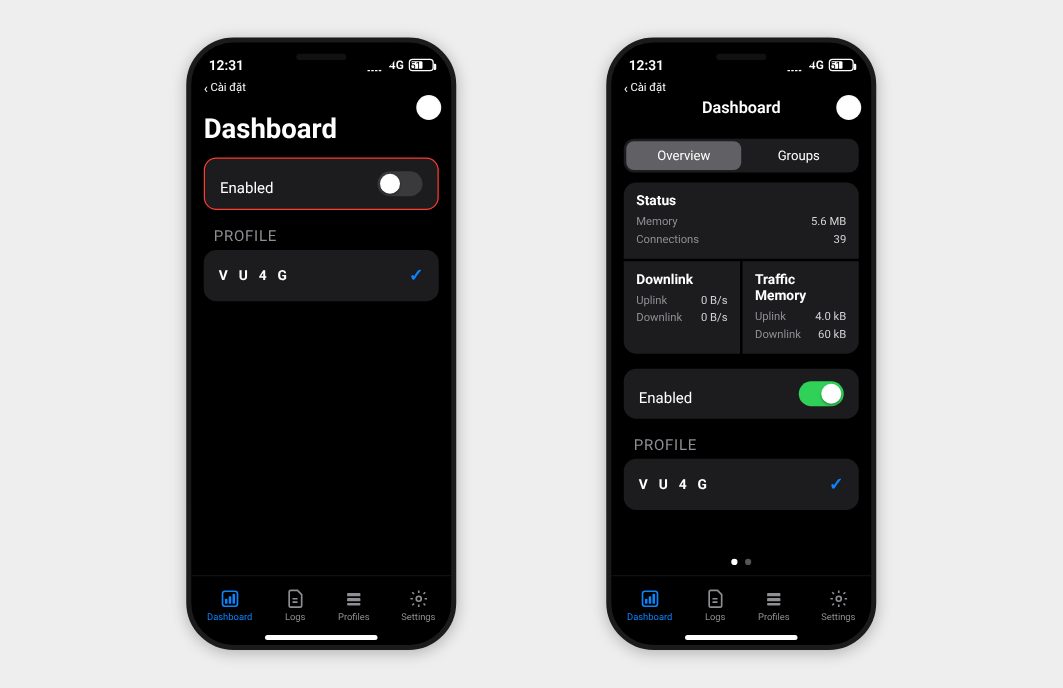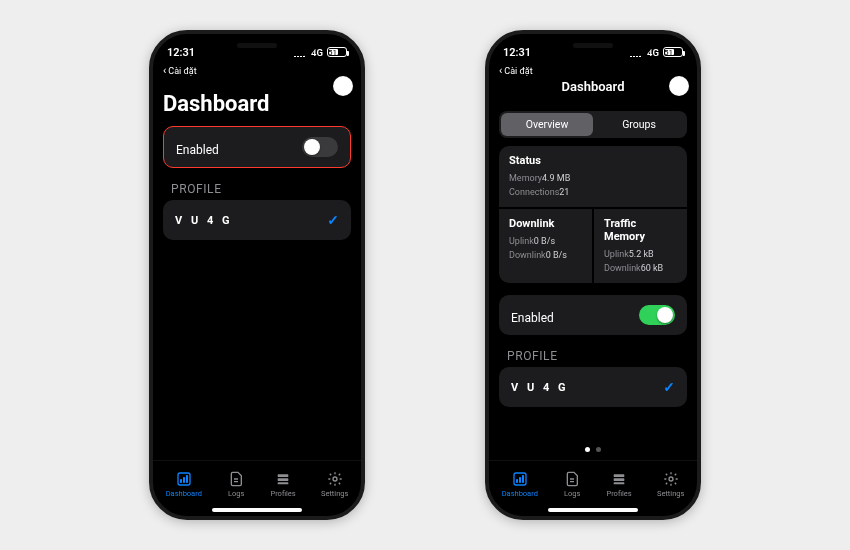--- a/index.html
+++ b/index.html
@@ -60,21 +60,21 @@
   .seg.sel{background:var(--seg-sel)}
   
   .grid{display:flex;gap:2px;margin-bottom:2px}
   .grid .cell{flex:1;background:var(--card);padding:8px 10px;border-radius:0}
   .grid:first-of-type .cell:first-child{border-top-left-radius:10px}
   .grid:first-of-type .cell:last-child{border-top-right-radius:10px}
   .grid:last-of-type .cell:first-child{border-bottom-left-radius:10px}
   .grid:last-of-type .cell:last-child{border-bottom-right-radius:10px}
   .stats-wrap{margin-bottom:10px}
   .cell .head{font-size:11px;font-weight:700;margin-bottom:5px}
-  .kv{display:flex;font-size:9px;color:var(--txt-dim);line-height:1.5}
+  .kv{display:flex;justify-content:space-between;font-size:9px;color:var(--txt-dim);line-height:1.5}
   .kv .v{color:#d1d1d6}
   
   .tabbar{height:56px;border-top:1px solid #111;display:flex;justify-content:space-around;align-items:center;padding-bottom:8px}
   .tab{display:flex;flex-direction:column;align-items:center;gap:2px;color:var(--txt-dim);font-size:7.5px}
   .tab.active{color:var(--blue)}
   .tab .ic{width:18px;height:16px;display:flex;align-items:center;justify-content:center}
   .tab svg{width:16px;height:16px;fill:currentColor}
   
   .home-ind{position:absolute;bottom:4px;left:50%;transform:translateX(-50%);width:90px;height:4px;background:#fff;border-radius:2px}
   
@@ -212,45 +212,45 @@
       <div class="seg sel">Overview</div>
       <div class="seg">Groups</div>
     </div>
 
     <div class="stats-wrap">
       <div class="grid">
         <div class="cell">
           <div class="head">Status</div>
           <div class="kv">
               <span>Memory</span>
-              <span class="v">4.9 MB</span>
+              <span class="v">5.6 MB</span>
             </div>
           <div class="kv">
               <span>Connections</span>
-              <span class="v">21</span>
+              <span class="v">39</span>
             </div>
         </div>
       </div>
       <div class="grid">
         <div class="cell">
           <div class="head">Downlink</div>
           <div class="kv">
               <span>Uplink</span>
               <span class="v">0 B/s</span>
             </div>
           <div class="kv">
               <span>Downlink</span>
               <span class="v">0 B/s</span>
             </div>
         </div>
         <div class="cell">
           <div class="head">Traffic Memory</div>
           <div class="kv">
               <span>Uplink</span>
-              <span class="v">5.2 kB</span>
+              <span class="v">4.0 kB</span>
             </div>
           <div class="kv">
               <span>Downlink</span>
               <span class="v">60 kB</span>
             </div>
         </div>
       </div>
     </div>
 
     <div class="row-card">

